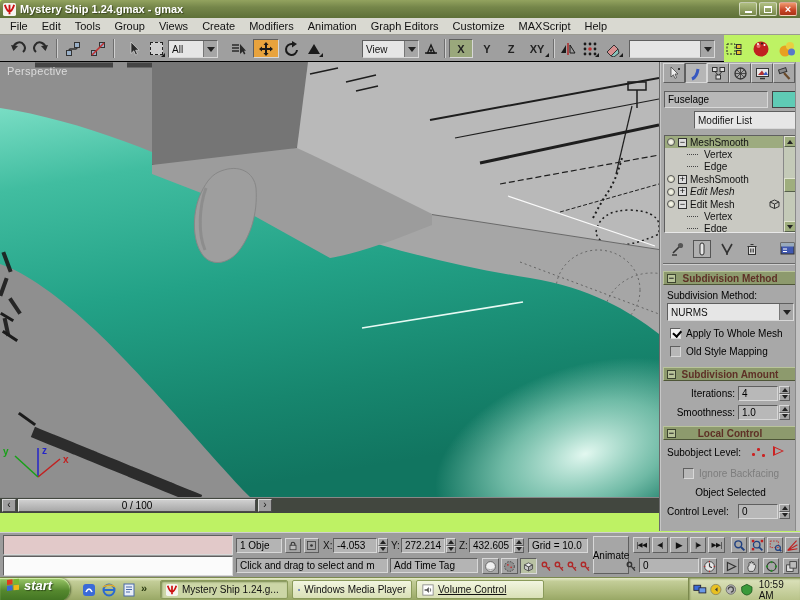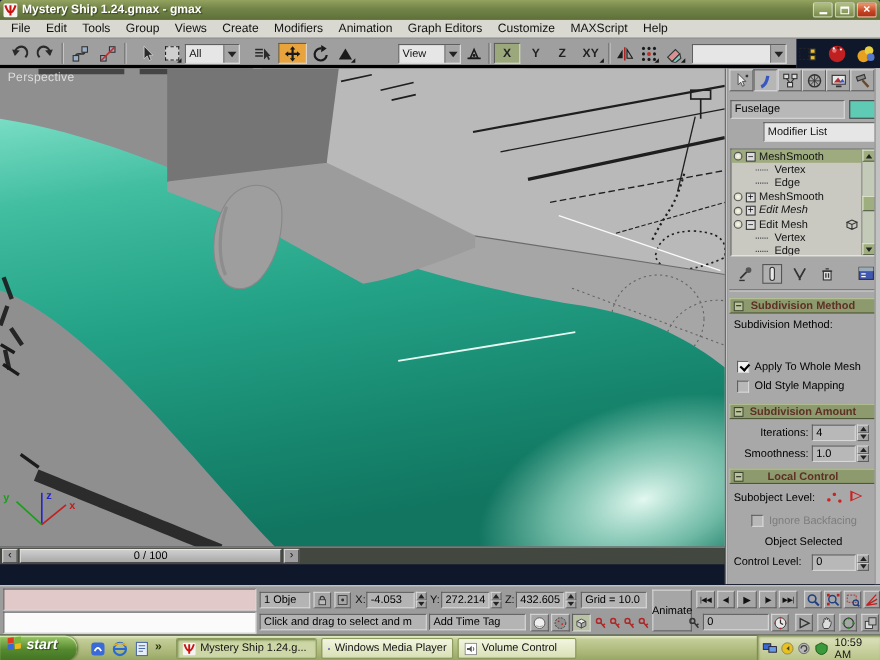--- a/index.html
+++ b/index.html
@@ -1,17 +1,17 @@
 <!DOCTYPE html>
 <html><head>
 <meta charset="utf-8">
 <style>
   html,body{margin:0;padding:0;background:#555;}
   *{box-sizing:border-box;font-family:"Liberation Sans",sans-serif;}
-  #screen{position:relative;width:800px;height:600px;overflow:hidden;background:#0f172a;font-size:11px;}
+  #screen{position:relative;width:800px;height:600px;overflow:hidden;background:#bef264;font-size:11px;}
 
   
   .titlebar{position:absolute;left:0;top:0;width:800px;height:18px;
     background:linear-gradient(#93a35f,#75864a 40%,#5e7038);border-radius:3px 3px 0 0;
     display:flex;align-items:center;padding:0 3px;}
   .title-text{color:#fff;font-weight:bold;font-size:11px;text-shadow:1px 1px 1px #3a4520;margin-left:4px;
     white-space:nowrap;flex:1;}
   .wbtn{width:18px;height:14px;border-radius:2px;margin-left:2px;border:1px solid rgba(255,255,255,.55);
     display:flex;align-items:center;justify-content:center;cursor:default;}
   .wbtn.minres{background:linear-gradient(#b0bf82,#79894c);}
@@ -19,21 +19,21 @@
   .min-glyph{width:7px;height:2px;background:#fff;margin-top:6px;}
   .res-glyph{width:8px;height:7px;border:1px solid #fff;border-top:2px solid #fff;background:transparent;}
 
   
   .menubar{position:absolute;left:0;top:18px;width:800px;height:17px;background:#d9d9d1;
     border-bottom:1px solid #9a9a92;display:flex;align-items:center;padding-left:3px;}
   .mitem{padding:1px 7px;color:#111;font-size:11px;white-space:nowrap;}
 
   
   .toolbar{position:absolute;left:0;top:35px;width:724px;height:27px;background:#9f9f9f;
-    border-bottom:3px solid #000000;}
+    border-bottom:1px solid #000000;}
   .tbtn{position:absolute;top:4px;height:19px;display:flex;align-items:center;justify-content:center;}
   .tbtn.active-orange{background:#e8a33d;border:1px solid;border-color:#5f5f5f #d8d8d8 #d8d8d8 #5f5f5f;}
   .tbtn.active-green{background:#9aa87c;border:1px solid;border-color:#5f5f5f #d8d8d8 #d8d8d8 #5f5f5f;}
   .tsep{position:absolute;top:4px;width:2px;height:19px;border-left:1px solid #6e6e6e;border-right:1px solid #cfcfcf;}
   .axisbtn{font-weight:bold;font-size:11px;color:#222;}
   .combo{position:absolute;top:5px;height:18px;background:#e6e6e6;border:1px solid;
     border-color:#5f5f5f #d8d8d8 #d8d8d8 #5f5f5f;display:flex;align-items:center;font-size:10px;color:#111;}
   .combo .cval{flex:1;padding-left:3px;overflow:hidden;white-space:nowrap;}
   .combo .cbtn{width:14px;height:100%;background:#a6a6a6;border-left:1px solid #777;
     display:flex;align-items:center;justify-content:center;}
@@ -538,20 +538,26 @@
           </svg>
       </span>
     </div>
     <div class="pdivider"></div>
 
     <div class="rhead" style="top:209px;">
       <span class="rminus">−</span>
       <span>Subdivision Method</span>
     </div>
     <span class="plabel" style="left:6px;top:228px;">Subdivision Method:</span>
+    <div class="combo" style="left:6px;top:241px;width:127px;">
+      <span class="cval">NURMS</span>
+      <span class="cbtn">
+          <i class="tri-dn"></i>
+        </span>
+    </div>
     <span class="cbox checked" style="left:9px;top:266px;"></span>
     <span class="plabel" style="left:25px;top:266px;">Apply To Whole Mesh</span>
     <span class="cbox dim" style="left:9px;top:284px;"></span>
     <span class="plabel" style="left:25px;top:284px;">Old Style Mapping</span>
 
     <div class="rhead" style="top:305px;">
       <span class="rminus">−</span>
       <span>Subdivision Amount</span>
     </div>
     <span class="plabel" style="left:0;top:326px;width:74px;text-align:right;">Iterations:</span>
@@ -861,21 +867,21 @@
       <span>Mystery Ship 1.24.g...</span>
     </div>
     <div class="taskbtn" style="left:292px;width:120px;">
       <svg width="12" height="12" viewBox="0 0 14 14">
           <circle cx="7" cy="7" r="6" fill="#2a58c0"></circle>
           <circle cx="7" cy="7" r="6" fill="none" stroke="#e88820" stroke-width="1" stroke-dasharray="4,3"></circle>
           <polygon points="5,4 11,7 5,10" fill="#fff"></polygon>
         </svg>
       <span>Windows Media Player</span>
     </div>
-    <div class="taskbtn" style="left:416px;width:108px;">
+    <div class="taskbtn" style="left:416px;width:128px;text-decoration:underline;">
       <svg width="12" height="12" viewBox="0 0 14 14">
           <rect x="1" y="1" width="12" height="12" fill="#fff" stroke="#888"></rect>
           <polygon points="3,6 5.5,6 8,3.5 8,10.5 5.5,8 3,8" fill="#555"></polygon>
           <path d="M9.5,5 Q11,7 9.5,9" stroke="#555" fill="none"></path>
         </svg>
       <span>Volume Control</span>
     </div>
 
     <div class="tray">
       <svg width="14" height="13" viewBox="0 0 16 14">

